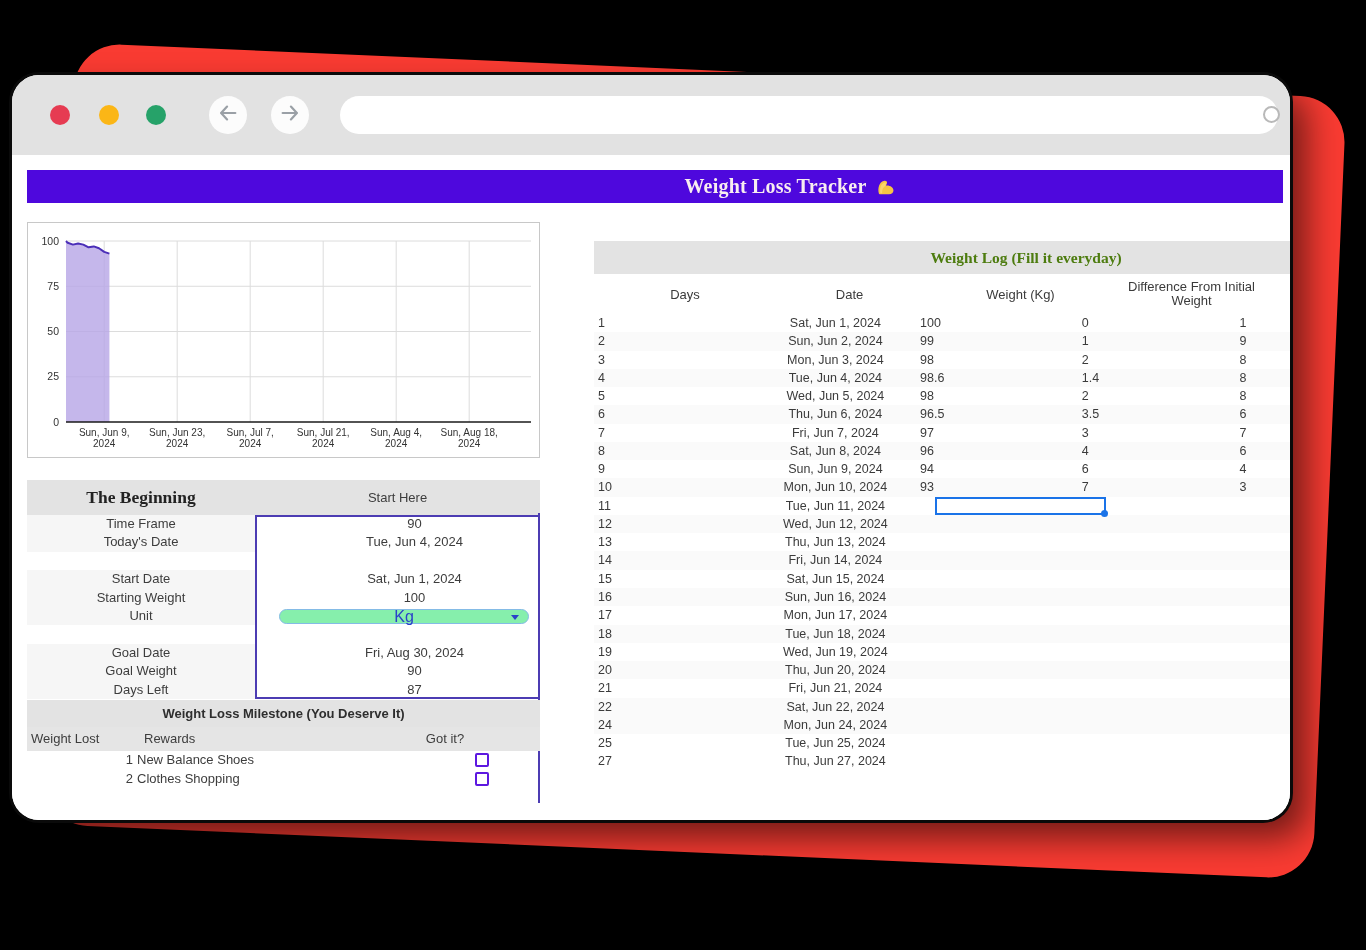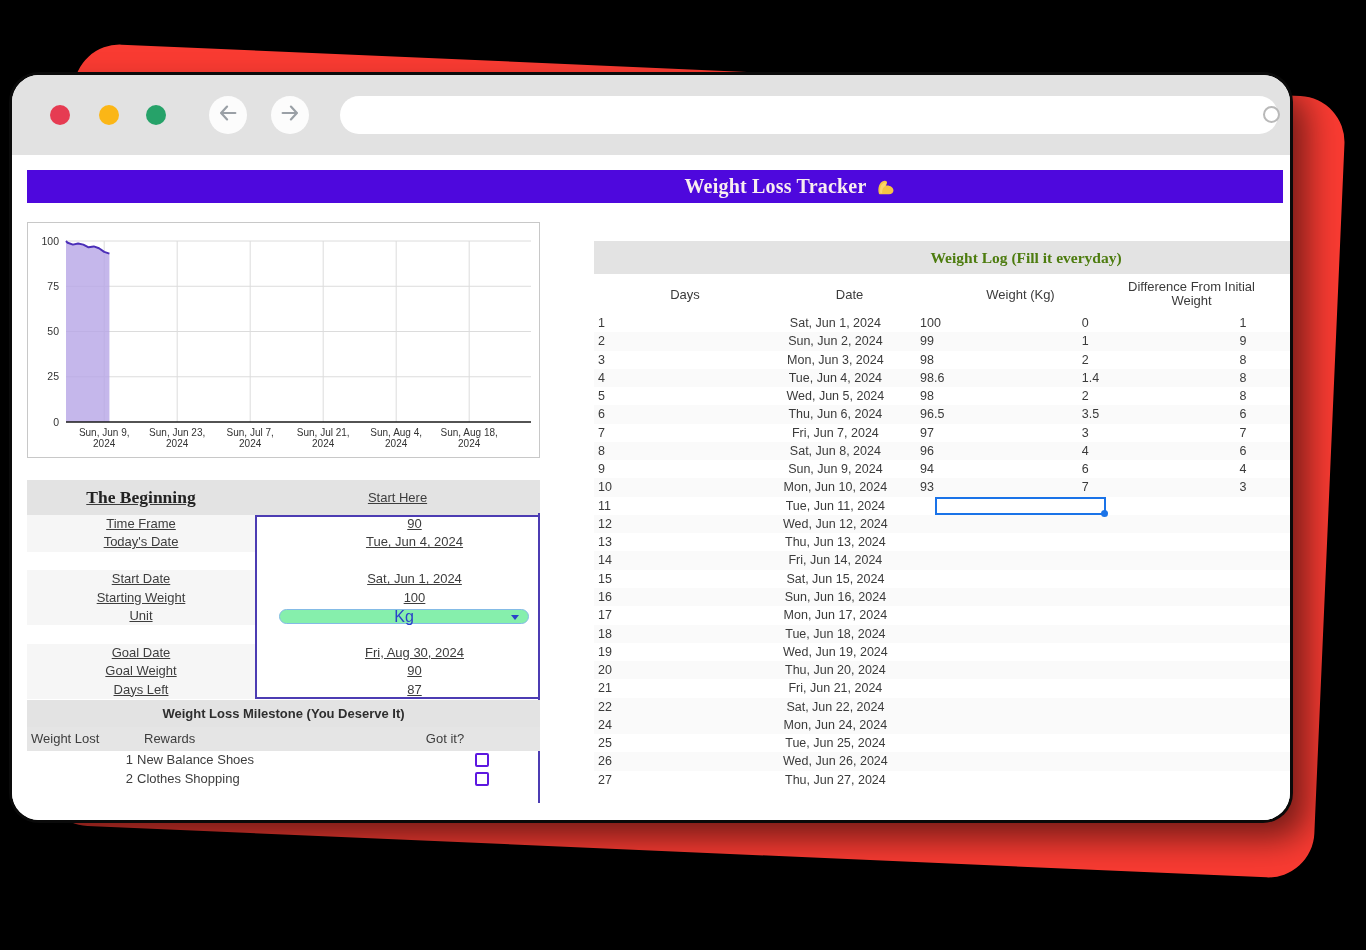--- a/index.html
+++ b/index.html
@@ -32,21 +32,21 @@
 
   .banner { position:absolute; left:15px; top:15px; width:1256px; height:33px; background:#4e08dd; }
   .banner-inner { position:absolute; left:763px; top:0; height:33px; transform:translateX(-50%);
     display:flex; align-items:center; gap:7px; white-space:nowrap; }
   .banner-title { font-family:"Liberation Serif", serif; font-weight:bold; font-size:20px; color:#f8edf0; letter-spacing:.2px; }
 
   
   .chart-panel { position:absolute; left:15px; top:67px; width:513px; height:236px; background:#fff; border:1px solid #c8c8c8; }
 
   
-  .begin { position:absolute; left:15px; top:325px; width:513px; font-size:13px; color:#3d3d3d;text-decoration:underline; }
+  .begin { position:absolute; left:15px; top:325px; width:513px; font-size:13px; color:#3d3d3d; }
   .b-head { display:flex; height:35px; background:#e3e3e3; }
   .b-head-left { width:228px; text-align:center; line-height:35px;
     font-family:"Liberation Serif", serif; font-weight:bold; font-size:17.5px; color:#222; }
   .b-head-right { width:285px; text-align:center; line-height:35px; font-size:13px; }
   .b-body { position:relative; }
   .b-row { display:flex; height:18.4px; line-height:18.4px; }
   .b-label { width:228px; text-align:center; background:#f6f6f6; }
   .b-label.blank { background:#fff; }
   .b-value { width:285px; text-align:center; position:relative; cursor:cell;padding-left:34px; }
   .b-valbox { position:absolute; left:228px; top:0; width:285px; height:184px;
@@ -424,27 +424,20 @@
               <span class="c-diff"></span>
               <span class="c-edge"></span>
             </div>
             <div class="wl-row">
               <span class="c-day">25</span>
               <span class="c-date">Tue, Jun 25, 2024</span>
               <span class="c-weight"></span>
               <span class="c-diff"></span>
               <span class="c-edge"></span>
             </div>
-            <div class="wl-row stripe">
-              <span class="c-day">26</span>
-              <span class="c-date">Wed, Jun 26, 2024</span>
-              <span class="c-weight"></span>
-              <span class="c-diff"></span>
-              <span class="c-edge"></span>
-            </div>
             <div class="wl-row">
               <span class="c-day">27</span>
               <span class="c-date">Thu, Jun 27, 2024</span>
               <span class="c-weight"></span>
               <span class="c-diff"></span>
               <span class="c-edge"></span>
             </div>
             <div class="sel-cell" style="left: 341px; top: 182.7px;">
               <span class="sel-dot"></span>
             </div>

